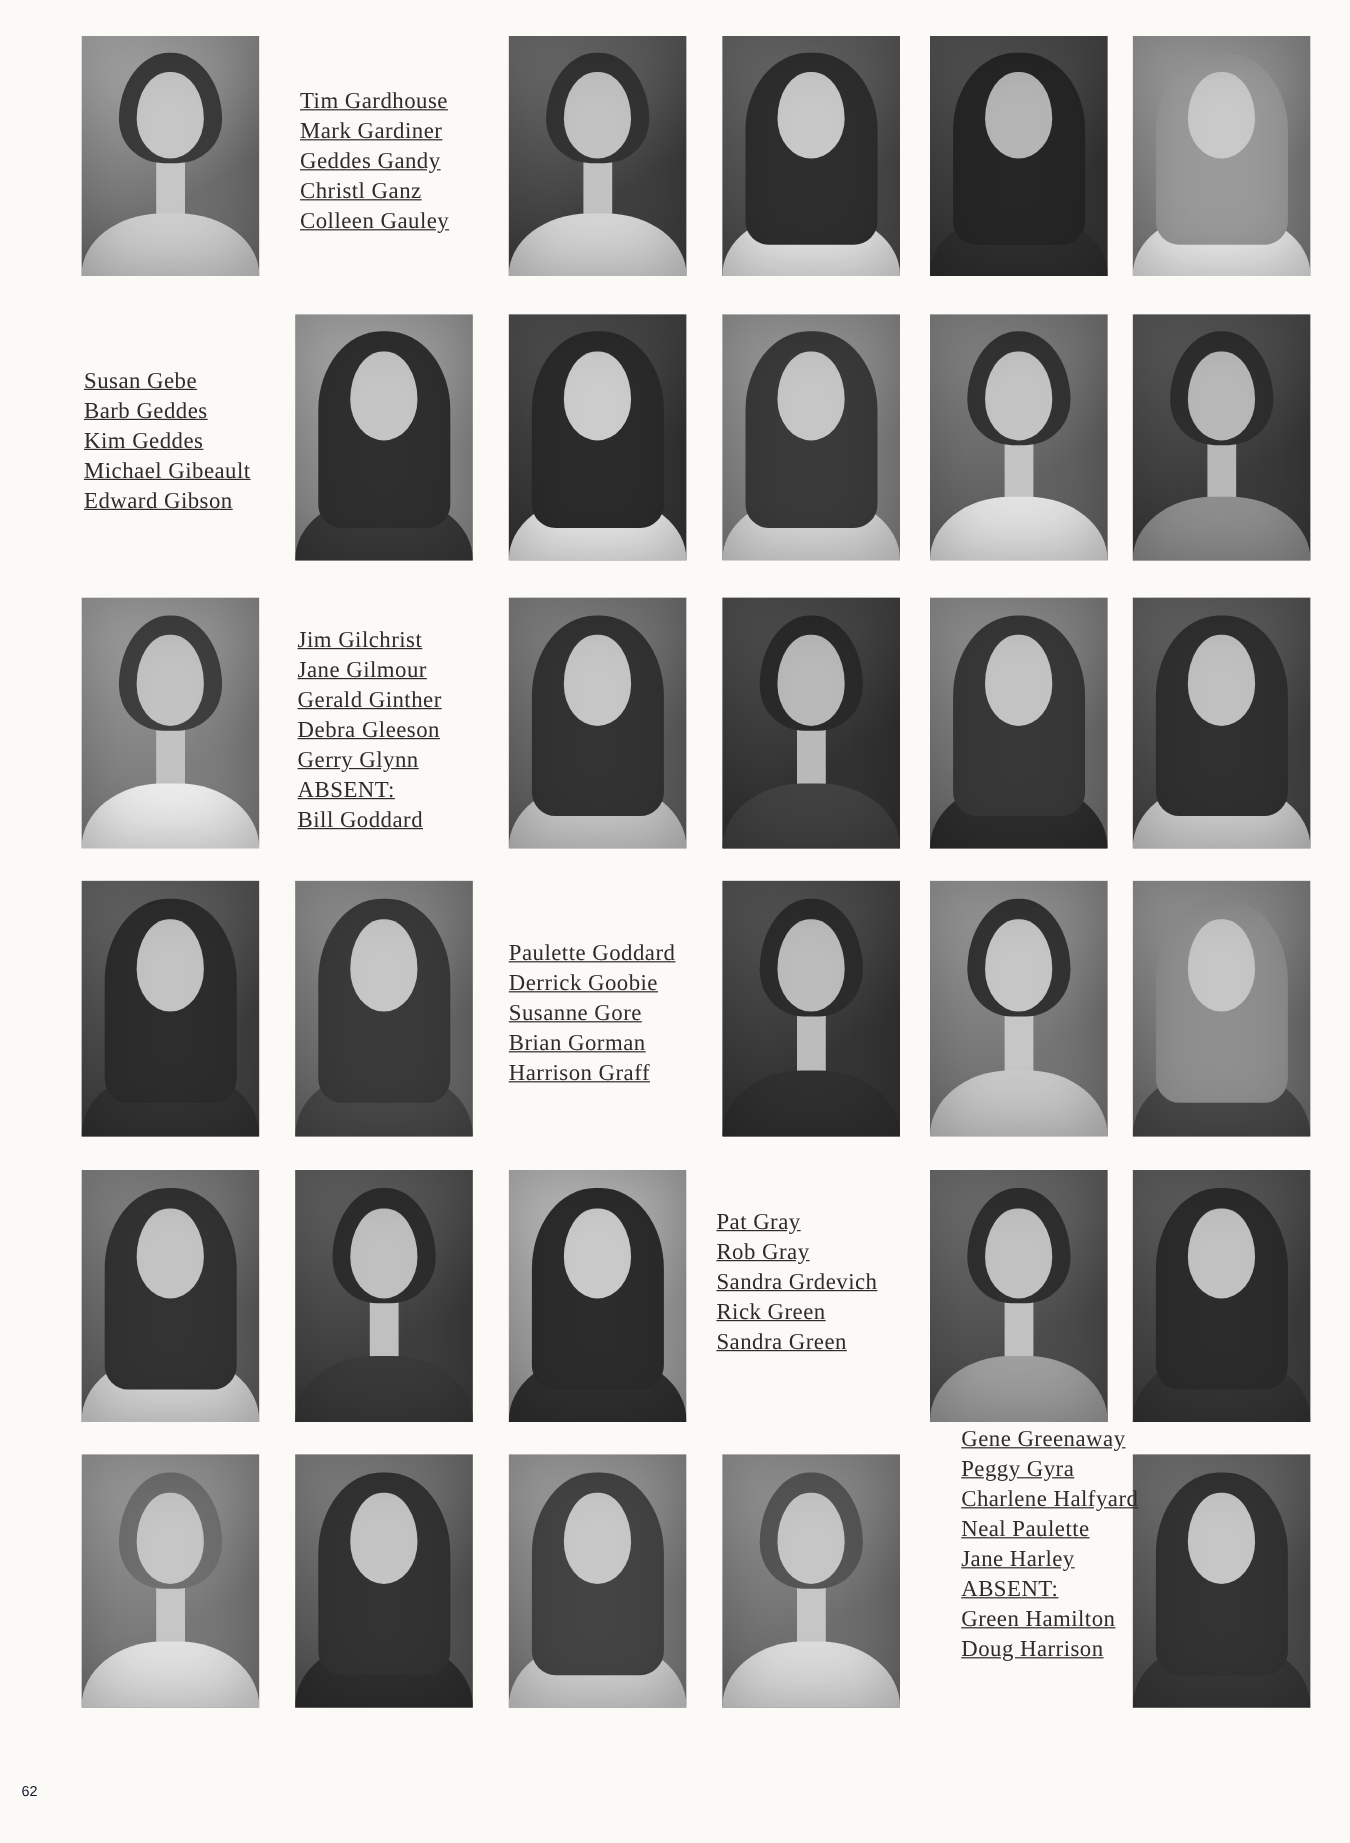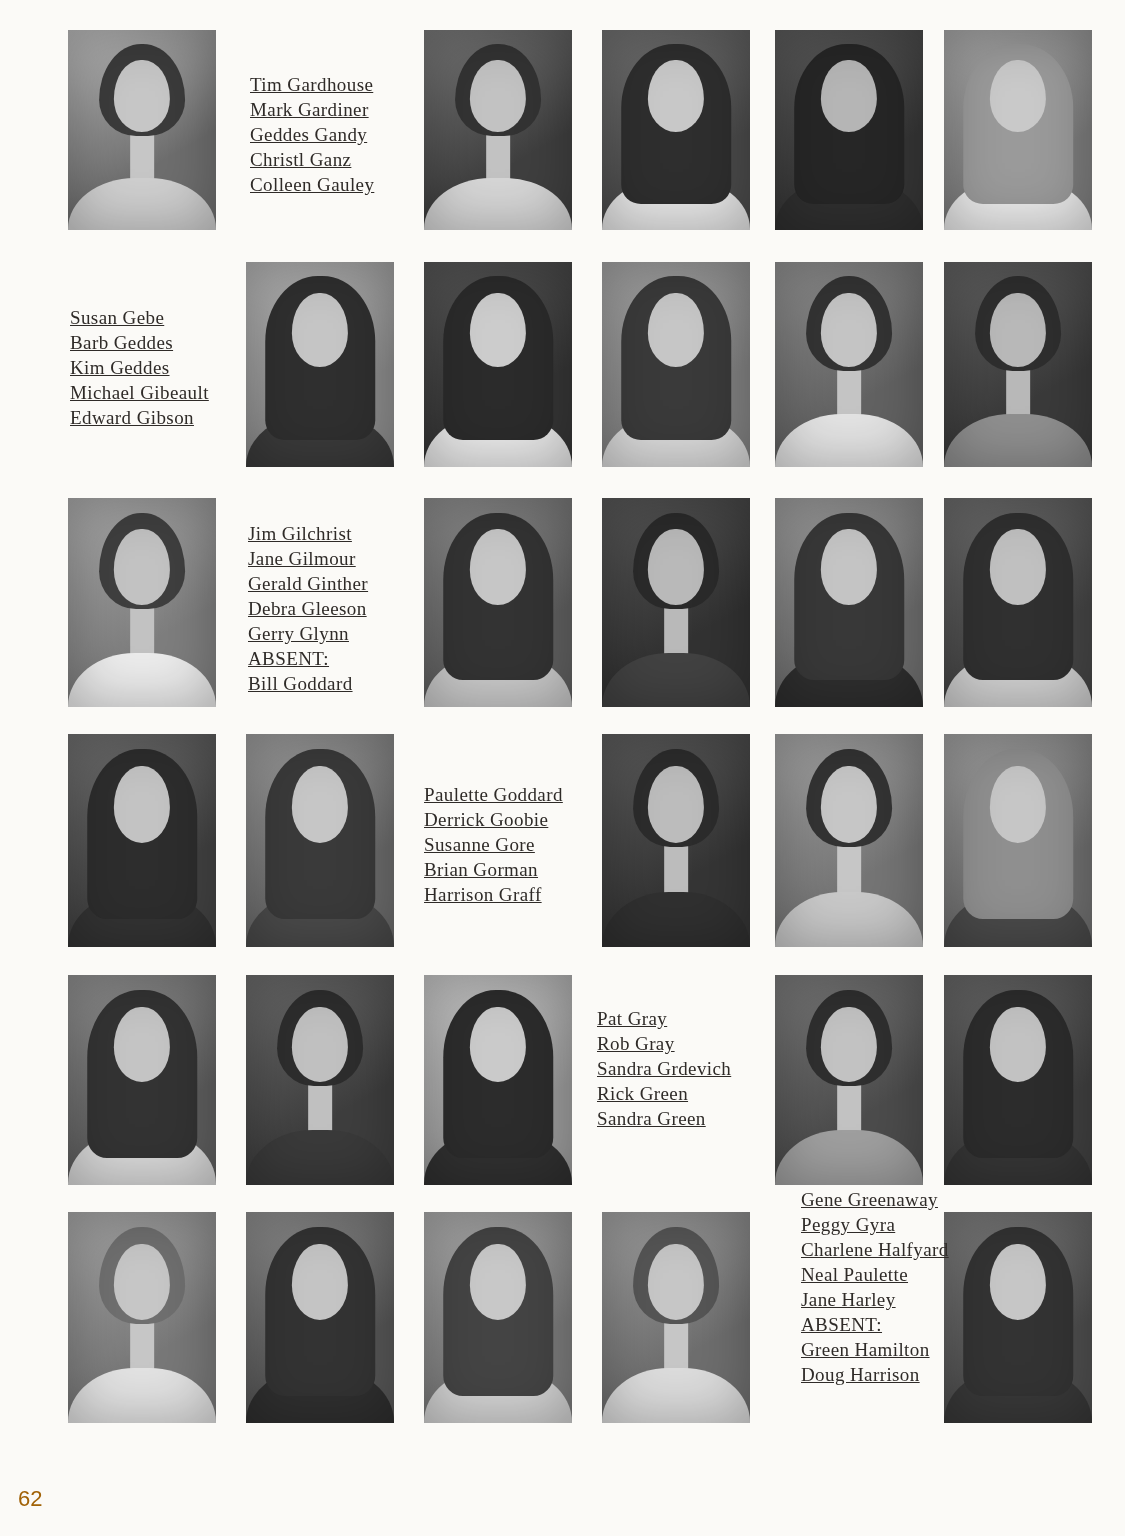--- a/index.html
+++ b/index.html
@@ -64,21 +64,21 @@
     line-height: 25px;
     letter-spacing: 0.4px;
     white-space: nowrap;
     z-index: 6;
     text-decoration: underline;
   }
 
   .pagenum {
     position: absolute; left: 18px; top: 1486px;
     font-family: "Liberation Sans", sans-serif;
-    font-size: 22px; color: #a16207;
+    font-size: 12px; color: #0f172a;
   }
 </style>
 </head>
 <body>
 
 <div class="page">
   <div id="grid">
       <div class="photo short" style="left: 68px; top: 30px; width: 148px; height: 200px; --bg: #6e6e6e; --bgl: #b8b8b8; --hair: #3b3b3b; --skin: #c6c6c6; --shirt: #cfcfcf;">
         <div class="neck"></div>
         <div class="shoulders"></div>

